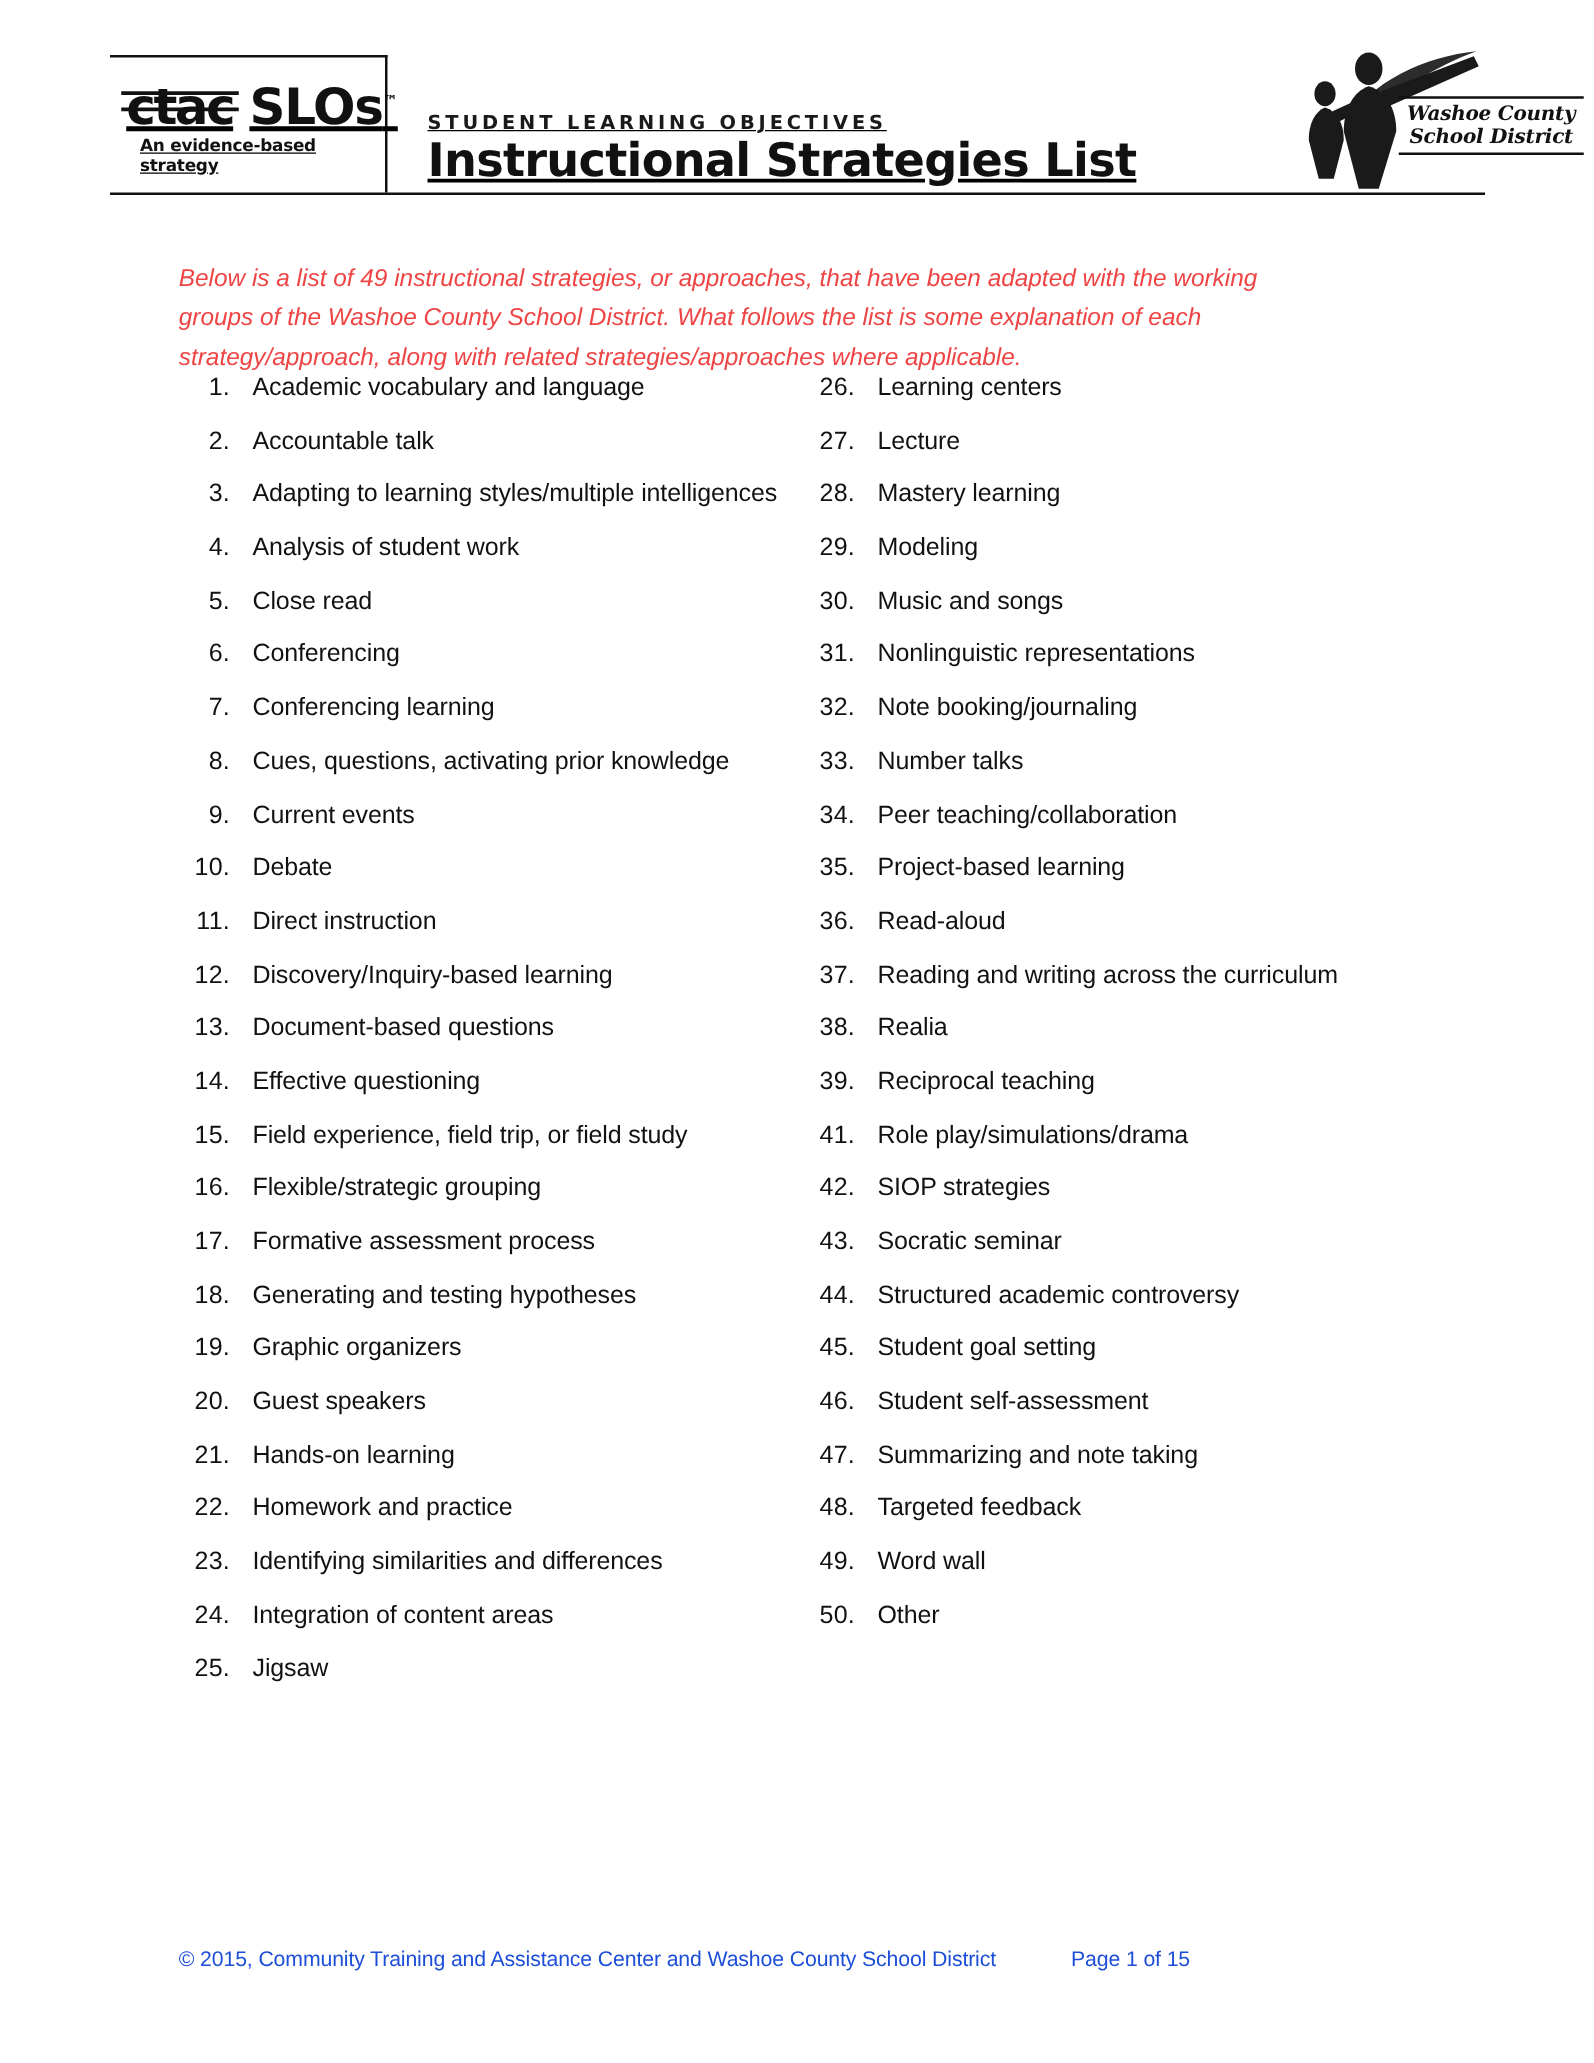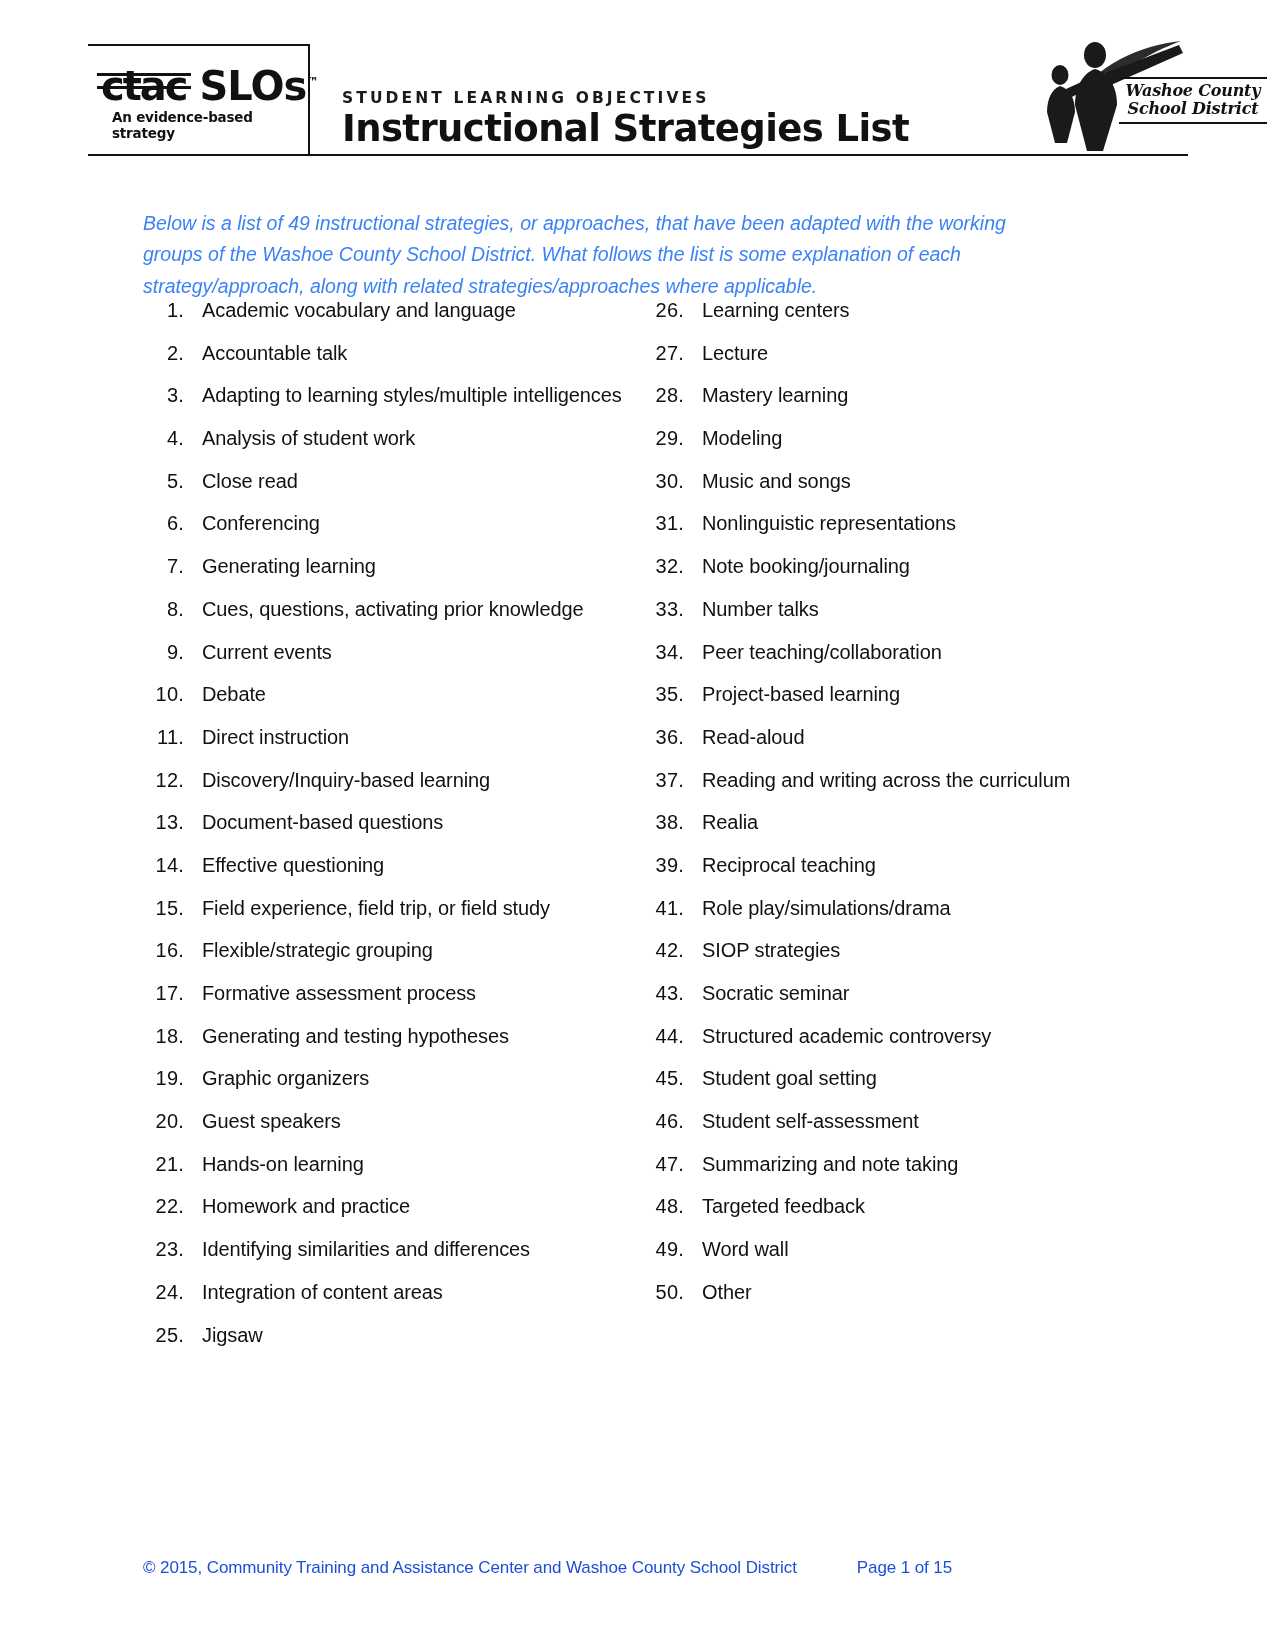--- a/index.html
+++ b/index.html
@@ -33,20 +33,21 @@
   }
 
   .header-inner {
     position: absolute;
     left: 88px;
     top: 42px;
     width: 1055px;
     height: 112px;
     display: flex;
     align-items: flex-end;
+    text-decoration: underline;
   }
 
   .logo-block {
     position: relative;
     width: 222px;
     height: 110px;
     border-top: 2px solid #111;
     border-right: 2px solid #111;
     box-sizing: border-box;
     padding-top: 4px;
@@ -179,21 +180,21 @@
   
   .intro {
     position: absolute;
     left: 143px;
     top: 188px;
     width: 905px;
     font-family: "Liberation Sans", sans-serif;
     font-style: italic;
     font-size: 19.5px;
     line-height: 1.62;
-    color: #3b82f6;
+    color: #ef4444;
   }
 
   .list-area {
     position: absolute;
     left: 140px;
     top: 300px;
     width: 980px;
     display: flex;
     gap: 0;
   }
@@ -325,21 +326,21 @@
         <div class="list-item">
           <span class="li-num">5.</span>
           <span class="li-label">Close read</span>
         </div>
         <div class="list-item">
           <span class="li-num">6.</span>
           <span class="li-label">Conferencing</span>
         </div>
         <div class="list-item">
           <span class="li-num">7.</span>
-          <span class="li-label">Generating learning</span>
+          <span class="li-label">Conferencing learning</span>
         </div>
         <div class="list-item">
           <span class="li-num">8.</span>
           <span class="li-label">Cues, questions, activating prior knowledge</span>
         </div>
         <div class="list-item">
           <span class="li-num">9.</span>
           <span class="li-label">Current events</span>
         </div>
         <div class="list-item">

